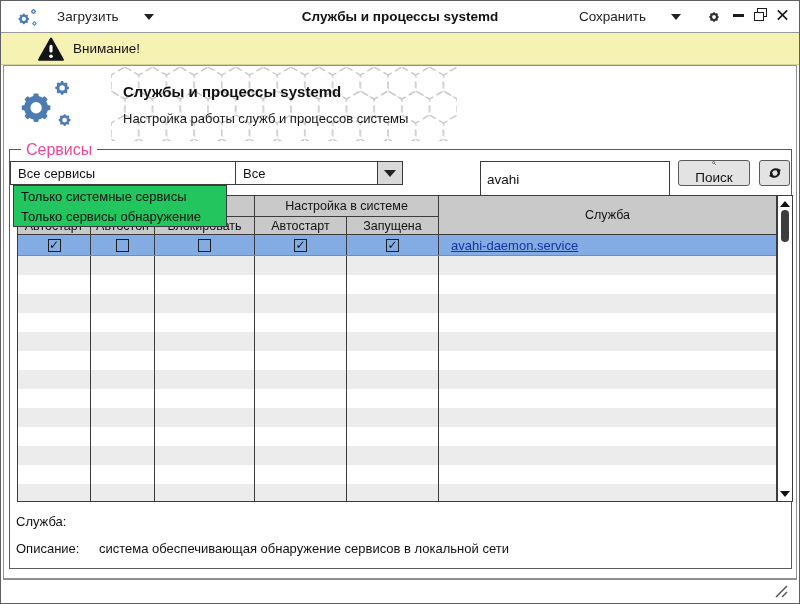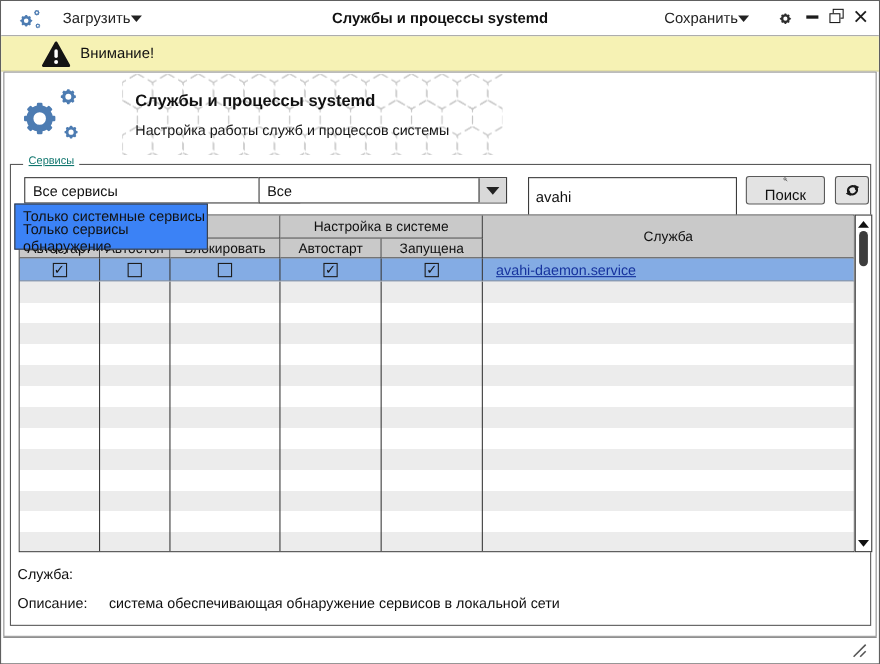--- a/index.html
+++ b/index.html
@@ -10,21 +10,21 @@
     border:1px solid #5f5f5f; background:#fff; overflow:hidden;
   }
   
   .titlebar {
     position:absolute; left:0; top:0; width:798px; height:32px;
     background:#fff; border-bottom:1px solid #9a9a9a;
     display:flex; align-items:center;
   }
   .tb-appicon { position:absolute; left:13px; top:5px; width:27px; height:23px; color:#4d7cb2; }
   .tb-menu {
-    position:absolute; top:0; height:31px; display:flex; align-items:center; gap:0;
+    position:absolute; top:0; height:31px; display:flex; align-items:center; gap:25px;
     font-size:13.5px; color:#222; cursor:default; padding:0 6px;
   }
   .tb-load { left:50px; }
   .tb-save { right:112px; }
   .caret-down {
     width:0; height:0; border-left:5px solid transparent; border-right:5px solid transparent;
     border-top:6px solid #222;
   }
   .tb-title {
     position:absolute; left:0; right:0; top:0; height:31px;
@@ -54,38 +54,38 @@
   .hexes { position:absolute; left:110px; top:66px; width:346px; height:74px; }
   .banner-title { position:absolute; left:122px; top:82px; font-size:15px; font-weight:700; color:#111; }
   .banner-sub { position:absolute; left:122px; top:110px; font-size:13px; color:#161616; }
   
   .groupbox {
     position:absolute; left:8px; top:148px; width:783px; height:420px;
     border:1px solid #5a5a5a;
   }
   .gb-legend {
     position:absolute; left:11px; top:-9px; background:#fff; padding:0 5px;
-    font-size:10px; color:#0f766e;text-decoration:underline;
+    font-size:16px; color:#ec4899;
   }
   
   .combo {
     position:absolute; height:24px; border:1px solid #3c3c3c; background:#fff;
     display:flex; align-items:stretch; font-size:13px;
   }
   .combo-value { flex:1; display:flex; align-items:center; padding-left:7px; color:#111; }
   .combo-btn {
     width:25px; background:#d9d9d9; border-left:1px solid #3c3c3c;
     display:flex; align-items:center; justify-content:center;
   }
   .combo-btn .caret-down { border-top-width:7px; border-left-width:6px; border-right-width:6px; }
-  .combo1 { left:12px; top:11px; width:251px; }
-  .combo2 { left:225px; top:11px; width:226px; }
+  .combo1 { left:0; top:11px; width:251px; }
+  .combo2 { left:225px; top:11px; width:168px; }
   .droplist {
-    position:absolute; left:3px; top:35px; width:176px;
-    background:#3b82f6; border:1px solid #3c3c3c; z-index:60;
+    position:absolute; left:3px; top:35px; width:214px;
+    background:#22c55e; border:1px solid #3c3c3c; z-index:60;
   }
   .droplist .opt { height:20px; display:flex; align-items:center; padding-left:7px; font-size:13px; color:#111; }
   .search-input {
     position:absolute; left:470px; top:11px; width:190px; height:36px;
     border:1px solid #3c3c3c; font-size:13.5px; padding:0 6px; color:#111;
     font-family:"Liberation Sans", sans-serif; background:#fff; outline:none;
   }
   .btn {
     position:absolute; top:10px; height:26px; border:1px solid #5a5a5a; border-radius:3px;
     background:#e3e3e3; display:flex; align-items:center; justify-content:center; gap:5px;

